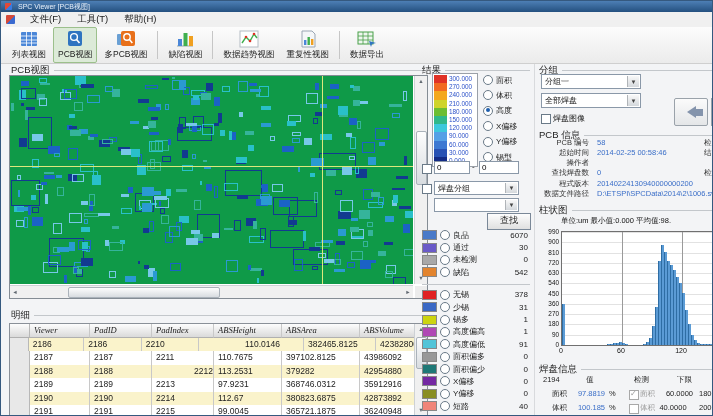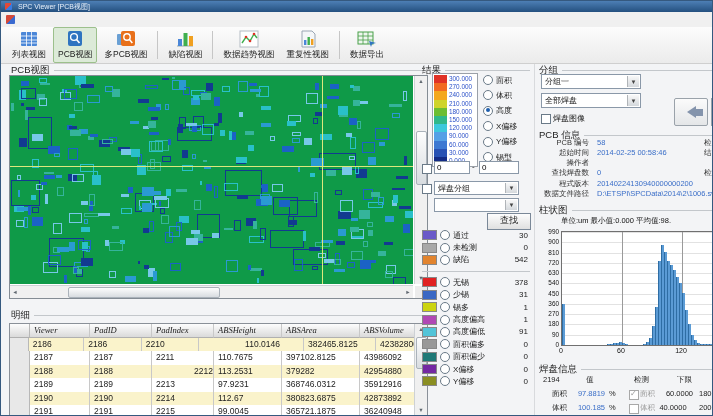--- a/index.html
+++ b/index.html
@@ -105,20 +105,25 @@
 
 <div id="app">
 
   <div id="titlebar">
     <div id="title-icon"></div>
     <span>SPC Viewer [PCB视图]</span>
   </div>
 
   <div id="menubar">
     <div id="menu-icon"></div>
+    <span id="menu-items" style="display: flex;">
+        <span class="menu-item">文件(F)</span>
+        <span class="menu-item">工具(T)</span>
+        <span class="menu-item">帮助(H)</span>
+      </span>
   </div>
 
   <div id="toolbar">
       <div class="tb-btn">
         <div class="tb-icon">
           <svg viewBox="0 0 22 18">
             <rect x="3" y="2" width="16" height="14" rx="1" fill="#4a86d8"></rect>
             <path d="M3 6h16M3 10h16M3 13h16M8.5 2v14M13.5 2v14" stroke="#fff" stroke-width="0.8"></path>
           </svg>
         </div>
@@ -690,20 +695,26 @@
     <span class="arr">▼</span>
   </div>
   <div class="sel-box" style="left:433px;top:197px;width:85px;height:14px;">
     <span></span>
     <span class="arr">▼</span>
   </div>
   <div class="btn" style="left:486px;top:212px;width:42px;height:15px;">查找</div>
 
   <div id="stats">
       <div class="stat-row">
+        <div class="stat-sw" style="background: rgb(74, 122, 200);"></div>
+        <div class="radio"></div>
+        <span>良品</span>
+        <span class="stat-count">6070</span>
+      </div>
+      <div class="stat-row">
         <div class="stat-sw" style="background: rgb(106, 90, 200);"></div>
         <div class="radio"></div>
         <span>通过</span>
         <span class="stat-count">30</span>
       </div>
       <div class="stat-row">
         <div class="stat-sw" style="background: rgb(168, 168, 168);"></div>
         <div class="radio"></div>
         <span>未检测</span>
         <span class="stat-count">0</span>
@@ -761,20 +772,26 @@
         <div class="stat-sw" style="background: rgb(116, 40, 162);"></div>
         <div class="radio"></div>
         <span>X偏移</span>
         <span class="stat-count">0</span>
       </div>
       <div class="stat-row">
         <div class="stat-sw" style="background: rgb(138, 142, 34);"></div>
         <div class="radio"></div>
         <span>Y偏移</span>
         <span class="stat-count">0</span>
+      </div>
+      <div class="stat-row">
+        <div class="stat-sw" style="background: rgb(240, 132, 120);"></div>
+        <div class="radio"></div>
+        <span>短路</span>
+        <span class="stat-count">40</span>
       </div>
     </div>
 
   <div id="vdiv"></div>
 
   <div class="grouphead" style="left:538px;top:63px;width:175px;">
     <span>分组</span>
   </div>
   <div class="sel-box" style="left:540px;top:73px;width:100px;height:15px;">
     <span>分组一</span>

